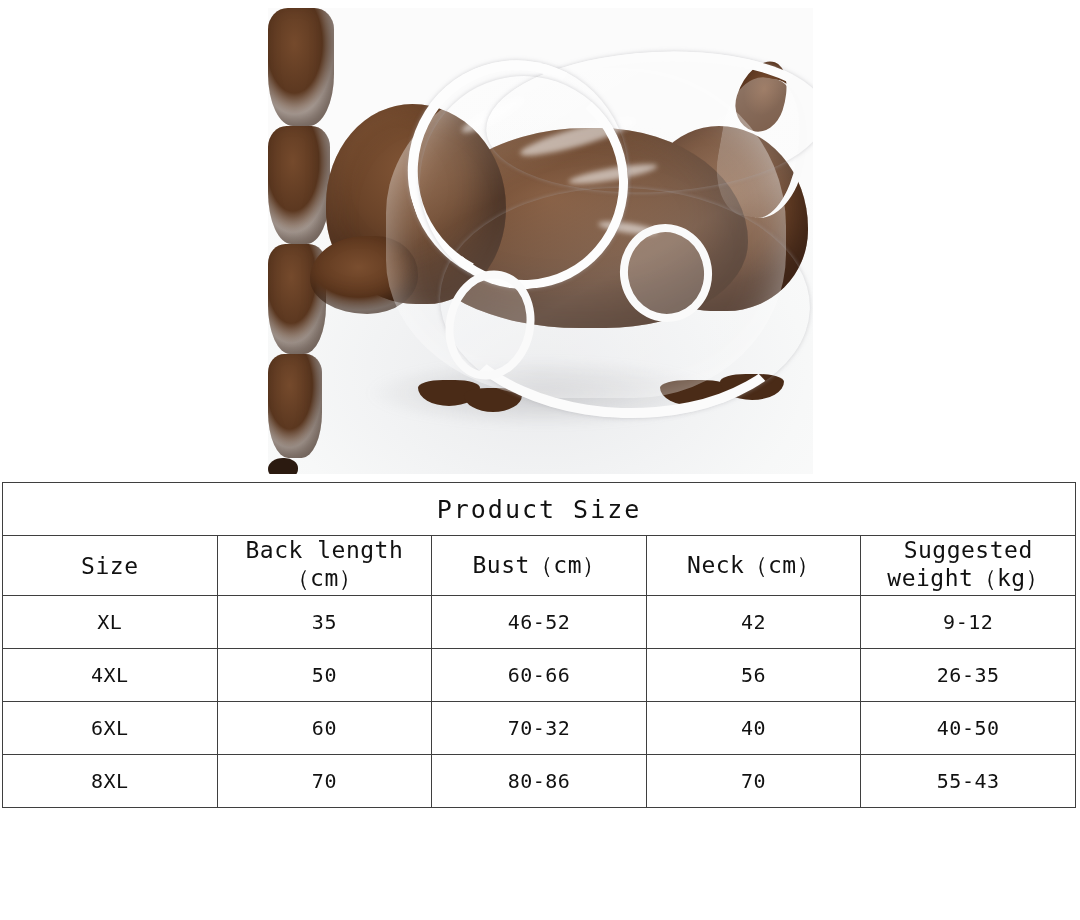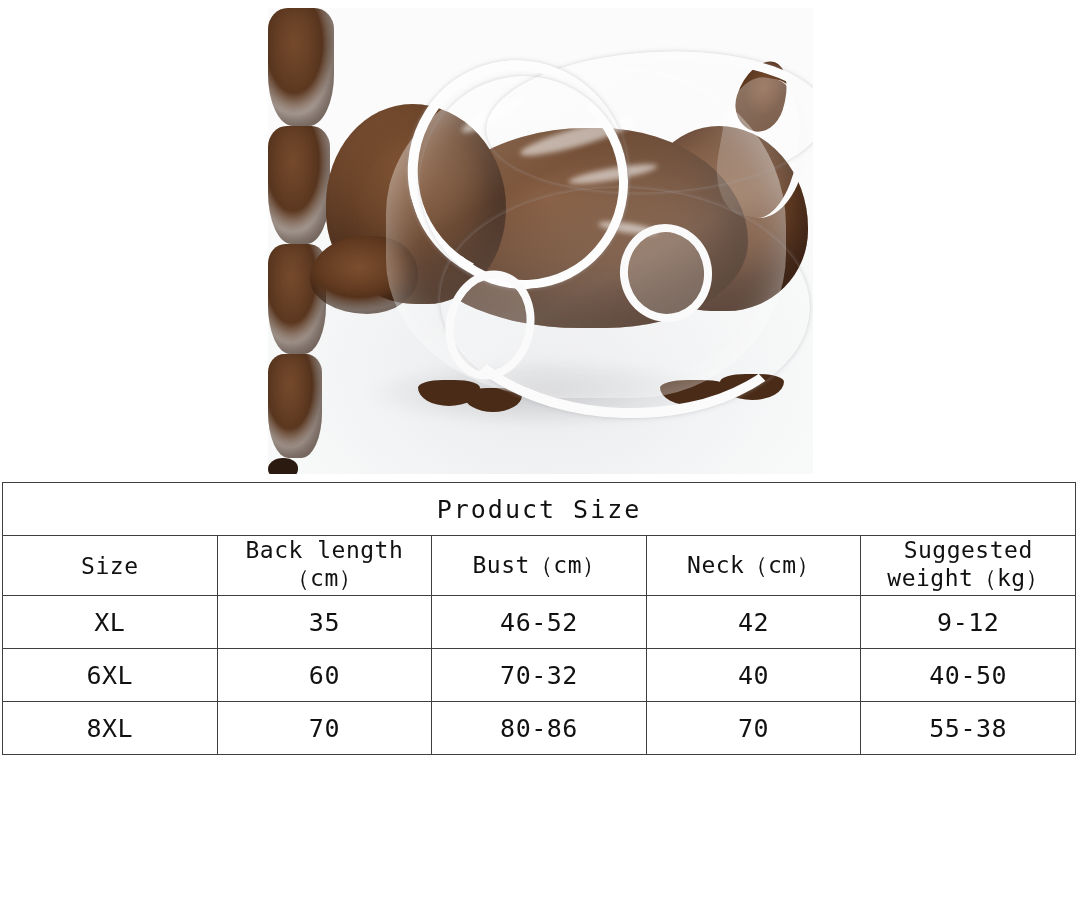--- a/index.html
+++ b/index.html
@@ -240,21 +240,21 @@
     font-size: 25px;
     letter-spacing: 2px;
   }
   .head-row td {
     height: 48px;
     font-size: 23px;
     letter-spacing: 0.5px;
   }
   .body-row td {
     height: 50px;
-    font-size: 25px;
+    font-size: 20px;
     letter-spacing: 0.5px;
   }
   .col-size { width: 138px; }
   .col-back { width: 270px; }
   .col-bust { width: 140px; }
   .col-neck { width: 140px; }
   .col-weight { width: 386px; }
 </style>
 </head>
 <body>
@@ -312,30 +312,37 @@
         </tr>
 
         <tr class="body-row">
           <td>XL</td>
           <td>35</td>
           <td>46-52</td>
           <td>42</td>
           <td>9-12</td>
         </tr>
         <tr class="body-row">
+          <td>4XL</td>
+          <td>50</td>
+          <td>60-66</td>
+          <td>56</td>
+          <td>26-35</td>
+        </tr>
+        <tr class="body-row">
           <td>6XL</td>
           <td>60</td>
           <td>70-32</td>
           <td>40</td>
           <td>40-50</td>
         </tr>
         <tr class="body-row">
           <td>8XL</td>
           <td>70</td>
           <td>80-86</td>
           <td>70</td>
-          <td>55-38</td>
+          <td>55-43</td>
         </tr>
       </tbody>
     </table>
   </div>
 
 </div>
 
 </body></html>

